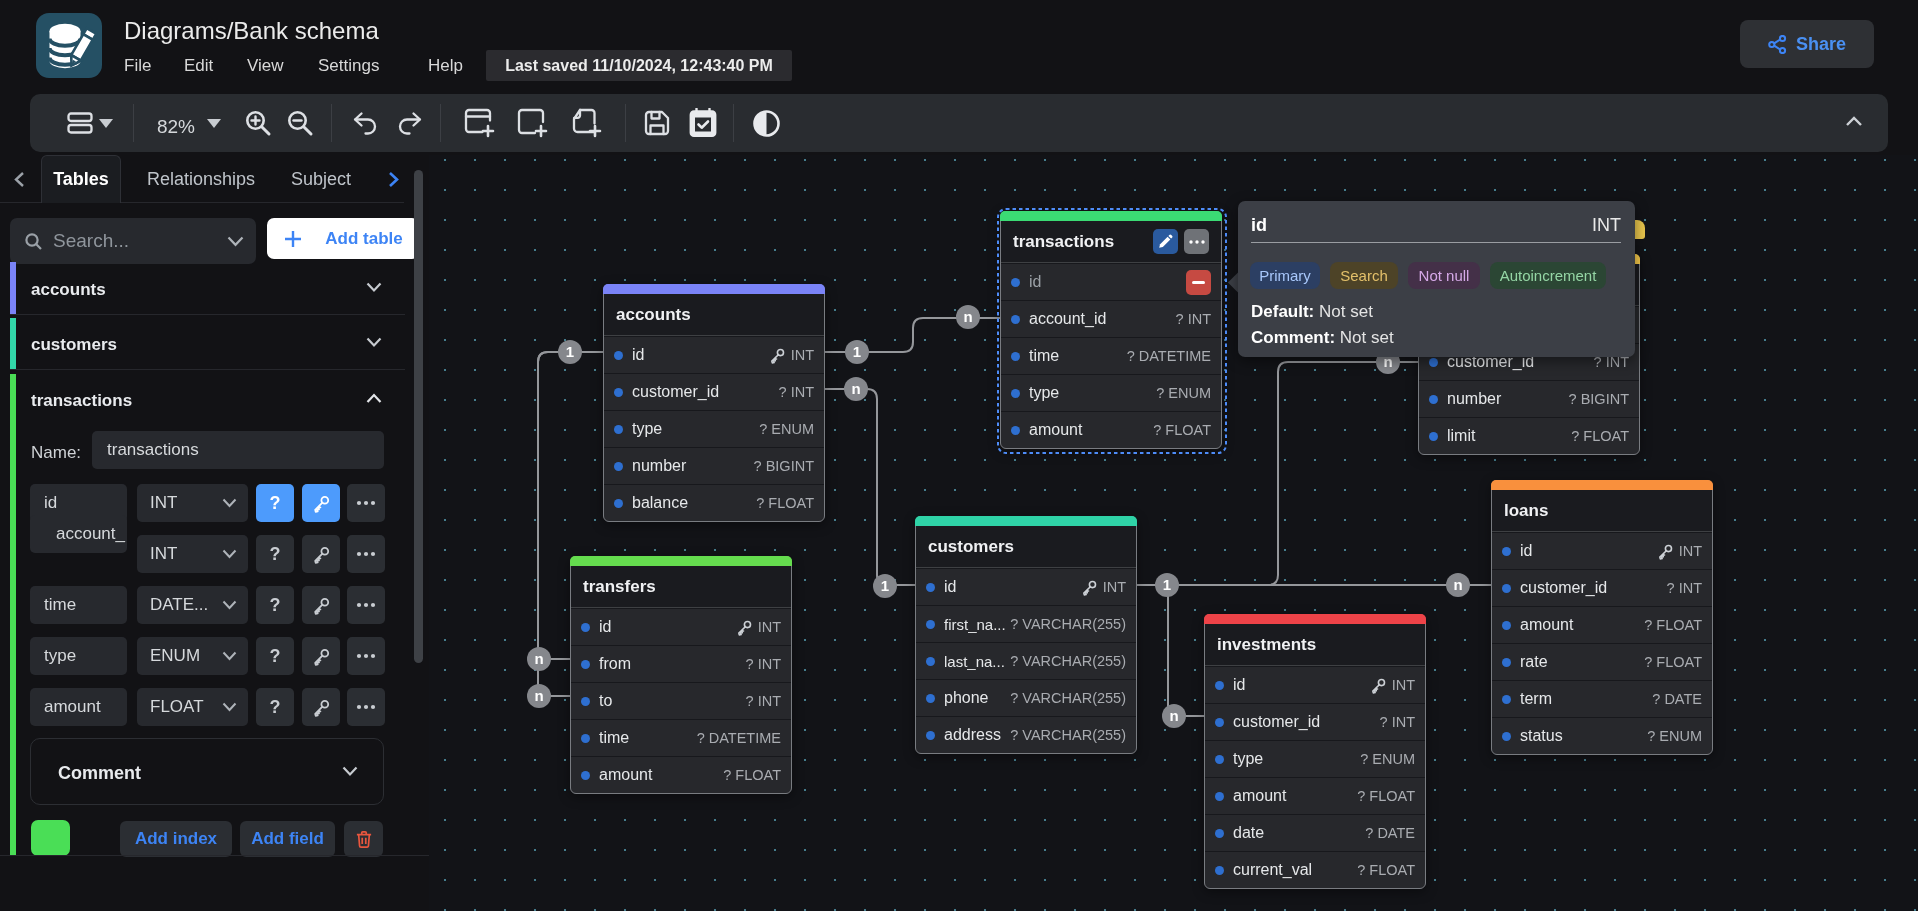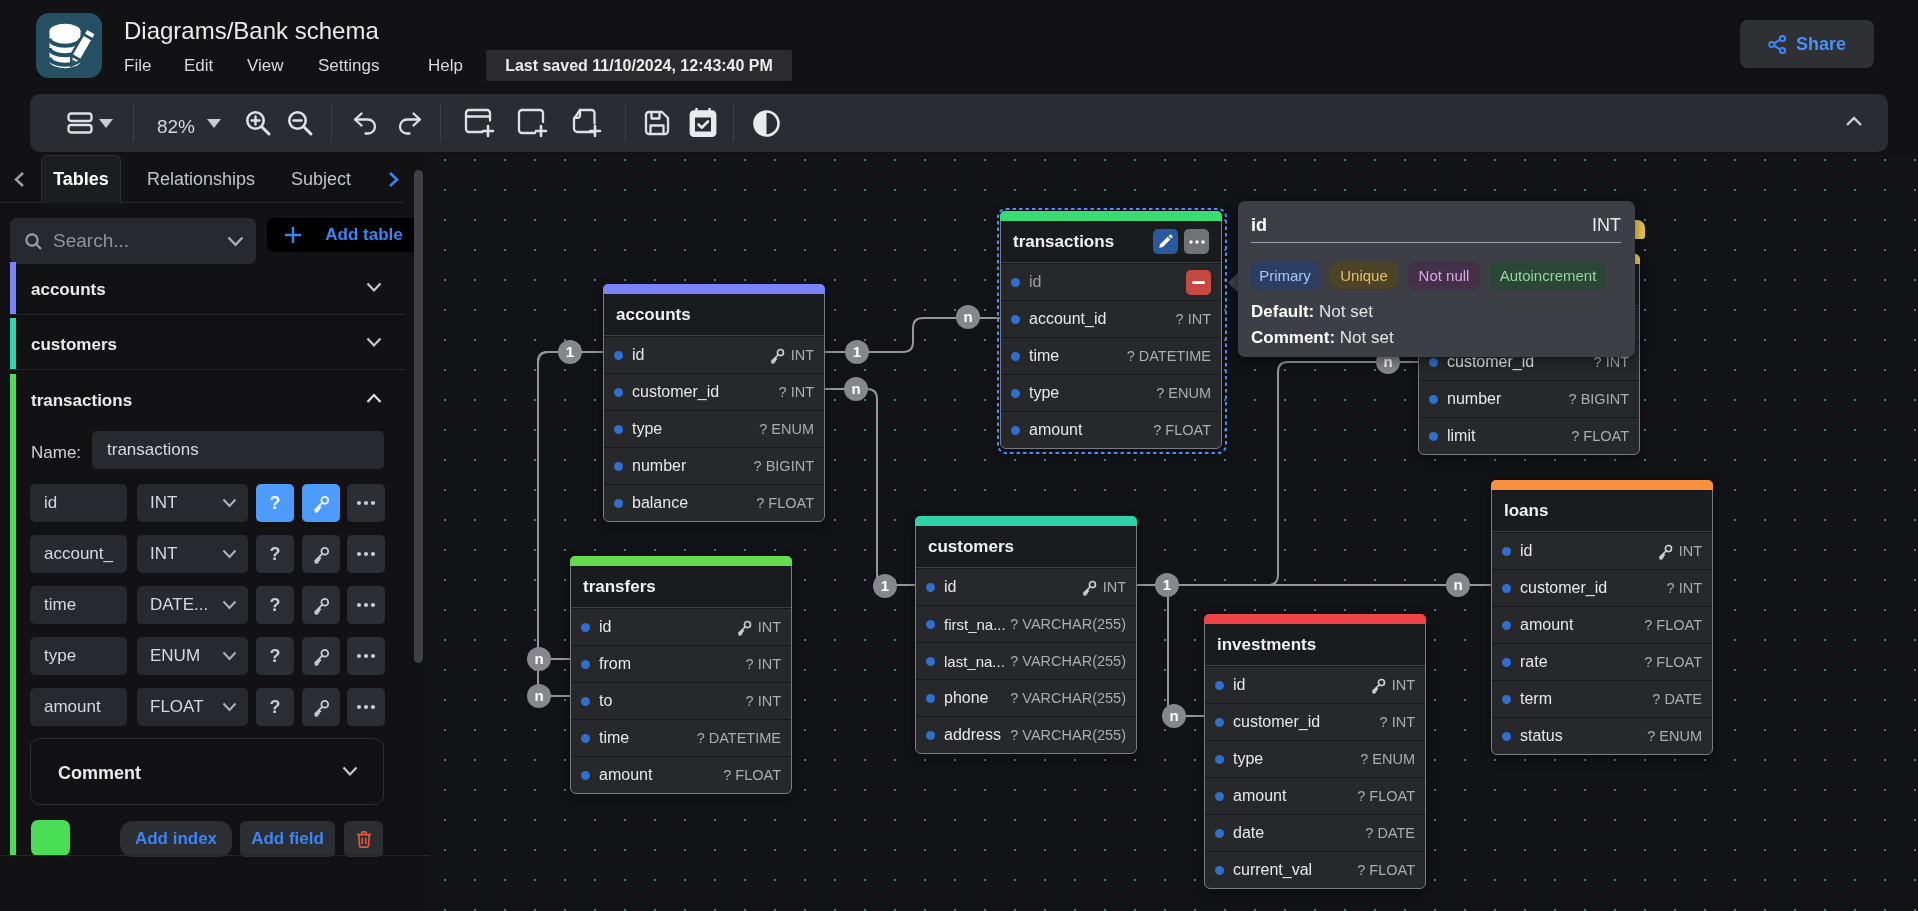--- a/index.html
+++ b/index.html
@@ -20,21 +20,21 @@
 .tsep { width:1px; height:38px; background:#3c3f44; }
 .ticon { display:flex; align-items:center; justify-content:center; }
 
 
 #sidebar { left:0; top:155px; width:429px; height:756px; background:#121215; }
 .tabrow { position:absolute; left:0; top:0; width:404px; height:48px; border-bottom:1px solid #26272c; }
 #tab-tables { position:absolute; left:41px; top:0px; width:80px; height:48px; background:#1b1d21; border:1px solid #2e3036; border-bottom:none; border-radius:6px 6px 0 0; color:#fff; font-weight:bold; font-size:18px; line-height:47px; text-align:center; }
 .tabtxt { position:absolute; top:0; height:48px; line-height:48px; font-size:18px; color:#bfc4ca; }
 #search { left:10px; top:63px; width:246px; height:46px; background:#27292e; border-radius:7px; display:flex; align-items:center; }
 #search .ph { color:#8f959c; font-size:19px; margin-left:10px; flex:1; }
-#addtable { left:267px; top:63px; width:152px; height:34px; background:#000000; border-radius:7px; display:flex; align-items:center; justify-content:center; gap:22px; color:#3d84f5; font-size:17px; font-weight:bold; }
+#addtable { left:267px; top:63px; width:152px; height:41px; background:#ffffff; border-radius:7px; display:flex; align-items:center; justify-content:center; gap:22px; color:#3d84f5; font-size:17px; font-weight:bold; }
 .accstrip { position:absolute; left:10px; width:6px; }
 .acctitle { position:absolute; left:31px; font-size:17px; font-weight:bold; color:#e9ebee; }
 .accsep { position:absolute; left:10px; width:395px; height:1px; background:#26272c; }
 .fname { position:absolute; left:31px; font-size:17px; color:#cfd2d6; }
 .inbox { position:absolute; background:#27292e; border-radius:5px; color:#d6d9dc; font-size:17px; display:flex; align-items:center; }
 .fbox { position:absolute; top:0; height:38px; background:#27292e; border-radius:5px; color:#d6d9dc; font-size:17px; display:flex; align-items:center; }
 .btn { position:absolute; top:0; width:38px; height:38px; border-radius:5px; background:#2b2e33; display:flex; align-items:center; justify-content:center; color:#c9cdd2; font-weight:bold; font-size:18px; }
 .btn.blue { background:#4d9bfc; color:#fff; }
 #commentbox { left:30px; top:583px; width:354px; height:67px; border:1.5px solid #2c2e33; background:transparent; border-radius:10px; }
 #commentbox .t { position:absolute; left:27px; top:24px; font-weight:bold; font-size:18px; color:#e8eaed; }
@@ -258,21 +258,21 @@
           <path d="M10.4 8.6 L3.2 15.8 M3.2 15.8 l0.5 2 2-0.4 -0.4-1.7 1.7-0.3 -0.3-1.7 1.7-0.3"></path>
         </svg>
       </div>
 <div class="btn" style="left:347px; top:329px;">
         <svg width="20" height="6" viewBox="0 0 20 6">
           <circle cx="3" cy="3" r="2.1" fill="#c9cdd2"></circle>
           <circle cx="10" cy="3" r="2.1" fill="#c9cdd2"></circle>
           <circle cx="17" cy="3" r="2.1" fill="#c9cdd2"></circle>
         </svg>
       </div>
-<div class="fbox" style="left:30px; top:380px; width:97px; padding-left:14px;">account_</div>
+<div class="fbox" style="left:30px; top:360px; width:97px; padding-left:26px;">account_</div>
 <div class="fbox" style="left:137px; top:380px; width:111px; padding-left:13px;">INT<svg style="position:absolute; right:11px;" width="15" height="10" viewBox="0 0 15 10" fill="none" stroke="#aeb3b9" stroke-width="2">
           <path d="M1.5 1.5 L7.5 8 L13.5 1.5"></path>
         </svg></div>
 <div class="btn" style="left:256px; top:380px;">?</div>
 <div class="btn" style="left:302px; top:380px;">
         <svg width="19" height="19" viewBox="0 0 19 19" fill="none" stroke="#c9cdd2" stroke-width="1.8" stroke-linejoin="round" stroke-linecap="round">
           <circle cx="12.8" cy="6.2" r="3.4"></circle>
           <path d="M10.4 8.6 L3.2 15.8 M3.2 15.8 l0.5 2 2-0.4 -0.4-1.7 1.7-0.3 -0.3-1.7 1.7-0.3"></path>
         </svg>
       </div>
@@ -338,21 +338,21 @@
         </svg>
       </div>
 
   <div id="commentbox" class="abs">
     <div class="t">Comment</div>
     <svg class="abs" style="left:311px; top:27px;" width="16" height="11" viewBox="0 0 16 11" fill="none" stroke="#c6cacf" stroke-width="2.2">
           <path d="M1.5 1.5 L8 8.5 L14.5 1.5"></path>
         </svg>
   </div>
   <div id="swatch" class="abs"></div>
-  <div class="bbtn" style="left:120px; width:112px;border-radius:13px;">Add index</div>
+  <div class="bbtn" style="left:120px; width:112px;">Add index</div>
   <div class="bbtn" style="left:240px; width:95px;">Add field</div>
   <div class="bbtn" style="left:344px; width:39px;">
     <svg width="16" height="19" viewBox="0 0 18 20" fill="none" stroke="#e8563e" stroke-width="1.9">
           <path d="M1 4.5 H17 M6.5 4.5 V2.5 a1 1 0 0 1 1-1 h3 a1 1 0 0 1 1 1 V4.5 M3 4.5 L4 17 a1.5 1.5 0 0 0 1.5 1.5 h7 a1.5 1.5 0 0 0 1.5-1.5 L15 4.5 M7 8 v7 M11 8 v7"></path>
         </svg>
   </div>
   <div id="issuesep" class="abs"></div>
   <div id="sthumb" class="abs"></div>
 </div>
 
@@ -646,21 +646,21 @@
           <span class="tp">?&nbsp;FLOAT</span>
         </div>
       </div>
   <div id="note" class="abs" style="left:1131px; top:65px; width:85px; height:19px; background:#e9c64d; border-radius:8px 8px 3px 3px; z-index:1;"></div>
   <div id="tipptr" class="abs"></div>
   <div id="tip" class="abs">
     <div class="abs" style="left:13px; top:14px; font-size:18px; font-weight:bold; color:#fff;">id</div>
     <div class="abs" style="right:14px; top:14px; font-size:18px; color:#e9e9e9;">INT</div>
     <div class="abs" style="left:13px; top:41px; width:370px; height:1px; background:#9a9da2;"></div>
     <div class="chip" style="left:12px; width:70px; background:#2c3f63; color:#a8c7fa;">Primary</div>
-    <div class="chip" style="left:92px; width:68px; background:#4d4327; color:#e3c06a;">Unique</div>
+    <div class="chip" style="left:92px; width:68px; background:#4d4327; color:#e3c06a;">Search</div>
     <div class="chip" style="left:170px; width:72px; background:#443048; color:#d6a9e8;">Not null</div>
     <div class="chip" style="left:252px; width:116px; background:#2b4634; color:#95d6a5;">Autoincrement</div>
     <div class="abs" style="left:13px; top:101px; font-size:17px; color:#e4e4e4;"><b style="color:#fff;">Default:</b> Not set</div>
     <div class="abs" style="left:13px; top:127px; font-size:17px; color:#e4e4e4;"><b style="color:#fff;">Comment:</b> Not set</div>
   </div>
 </div>
 
 </div>
 
 </body></html>

